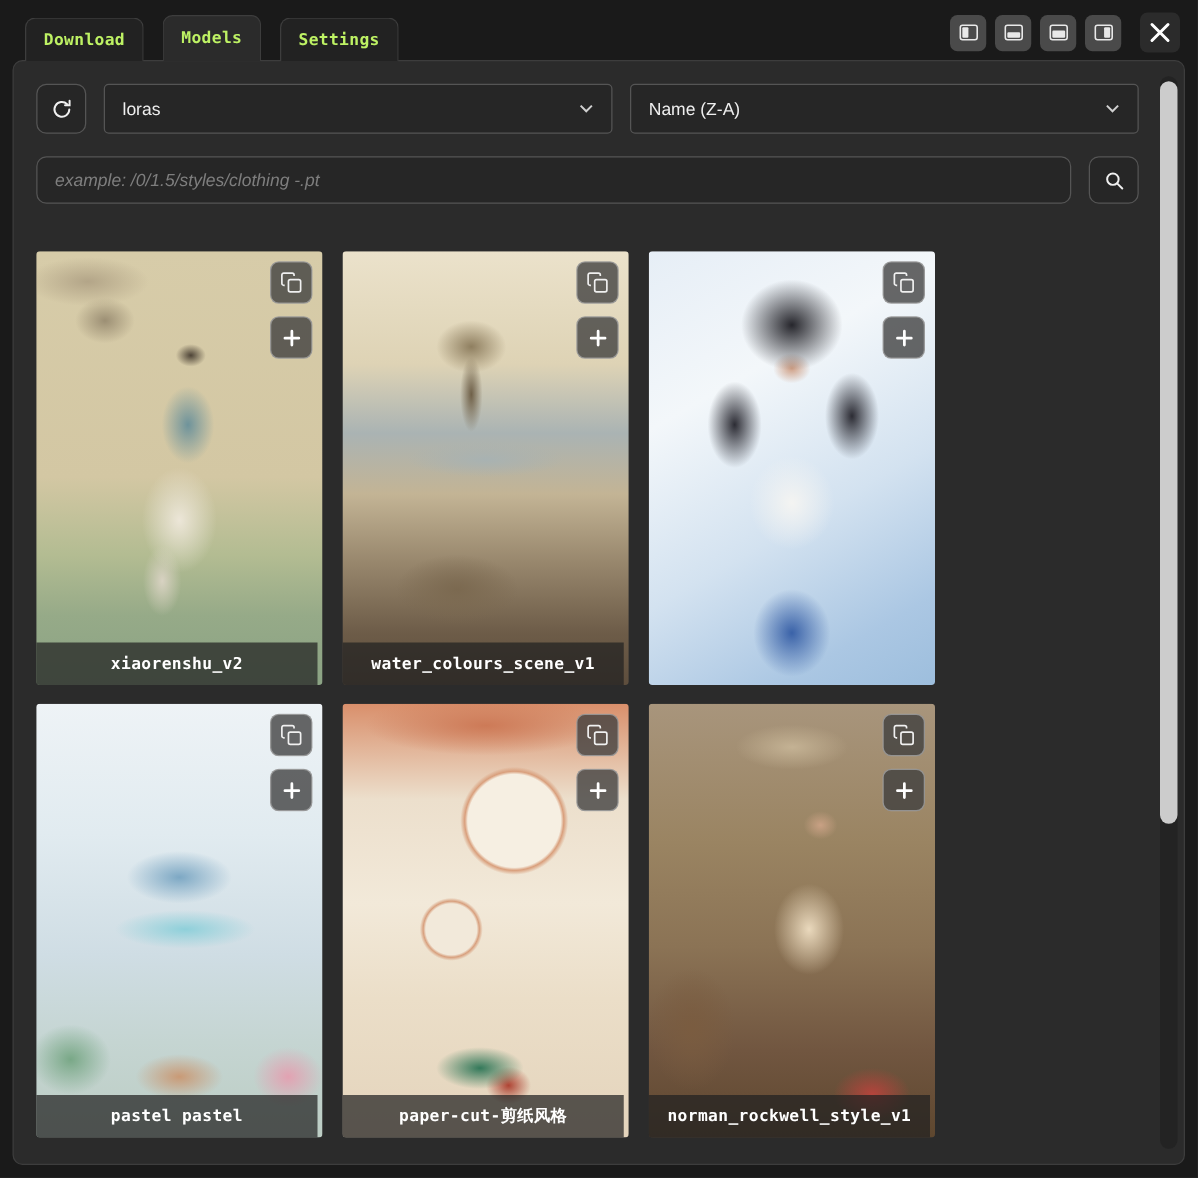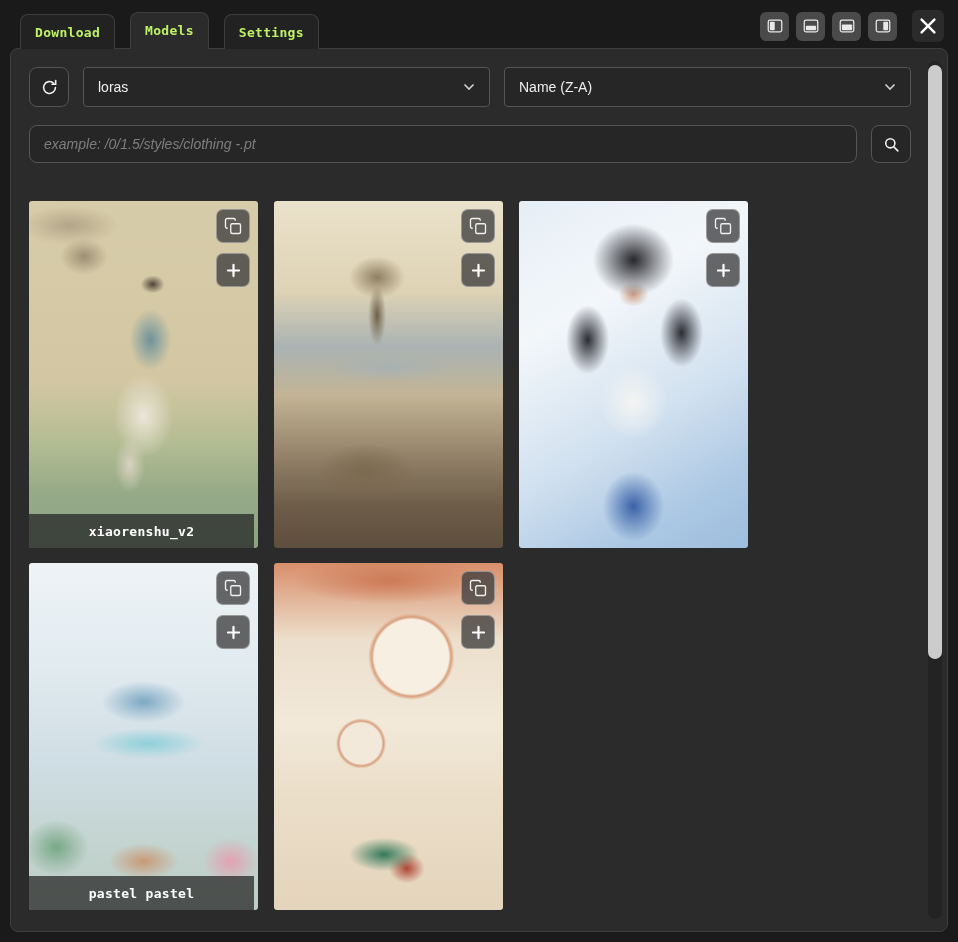--- a/index.html
+++ b/index.html
@@ -264,20 +264,21 @@
                 <rect x="9" y="9" width="13" height="13" rx="2"></rect>
                 <path d="M5 15H4a2 2 0 0 1-2-2V4a2 2 0 0 1 2-2h9a2 2 0 0 1 2 2v1"></path>
               </svg>
             </button>
           <button class="overlay-btn">
               <svg viewBox="0 0 24 24" width="19" height="19" fill="none" stroke="#ffffff" stroke-width="2.8" stroke-linecap="round">
                 <path d="M12 5 v14 M5 12 h14"></path>
               </svg>
             </button>
         </div>
+        <div class="card-label">water_colours_scene_v1</div>
       </div>
 
       <div class="card">
         <div class="card-art art-3"></div>
         <div class="card-buttons">
           <button class="overlay-btn">
               <svg viewBox="0 0 24 24" width="18" height="18" fill="none" stroke="#f0f0f0" stroke-width="1.8">
                 <rect x="9" y="9" width="13" height="13" rx="2"></rect>
                 <path d="M5 15H4a2 2 0 0 1-2-2V4a2 2 0 0 1 2-2h9a2 2 0 0 1 2 2v1"></path>
               </svg>
@@ -316,22 +317,40 @@
                 <rect x="9" y="9" width="13" height="13" rx="2"></rect>
                 <path d="M5 15H4a2 2 0 0 1-2-2V4a2 2 0 0 1 2-2h9a2 2 0 0 1 2 2v1"></path>
               </svg>
             </button>
           <button class="overlay-btn">
               <svg viewBox="0 0 24 24" width="19" height="19" fill="none" stroke="#ffffff" stroke-width="2.8" stroke-linecap="round">
                 <path d="M12 5 v14 M5 12 h14"></path>
               </svg>
             </button>
         </div>
-      </div>
-
+        <div class="card-label">paper-cut-剪纸风格</div>
+      </div>
+
+      <div class="card">
+        <div class="card-art art-6"></div>
+        <div class="card-buttons">
+          <button class="overlay-btn">
+              <svg viewBox="0 0 24 24" width="18" height="18" fill="none" stroke="#f0f0f0" stroke-width="1.8">
+                <rect x="9" y="9" width="13" height="13" rx="2"></rect>
+                <path d="M5 15H4a2 2 0 0 1-2-2V4a2 2 0 0 1 2-2h9a2 2 0 0 1 2 2v1"></path>
+              </svg>
+            </button>
+          <button class="overlay-btn">
+              <svg viewBox="0 0 24 24" width="19" height="19" fill="none" stroke="#ffffff" stroke-width="2.8" stroke-linecap="round">
+                <path d="M12 5 v14 M5 12 h14"></path>
+              </svg>
+            </button>
+        </div>
+        <div class="card-label">norman_rockwell_style_v1</div>
+      </div>
 
     </div>
 
     <div class="scrollbar">
       <div class="scrollbar-thumb"></div>
     </div>
 
   </div>
 </div>
 

